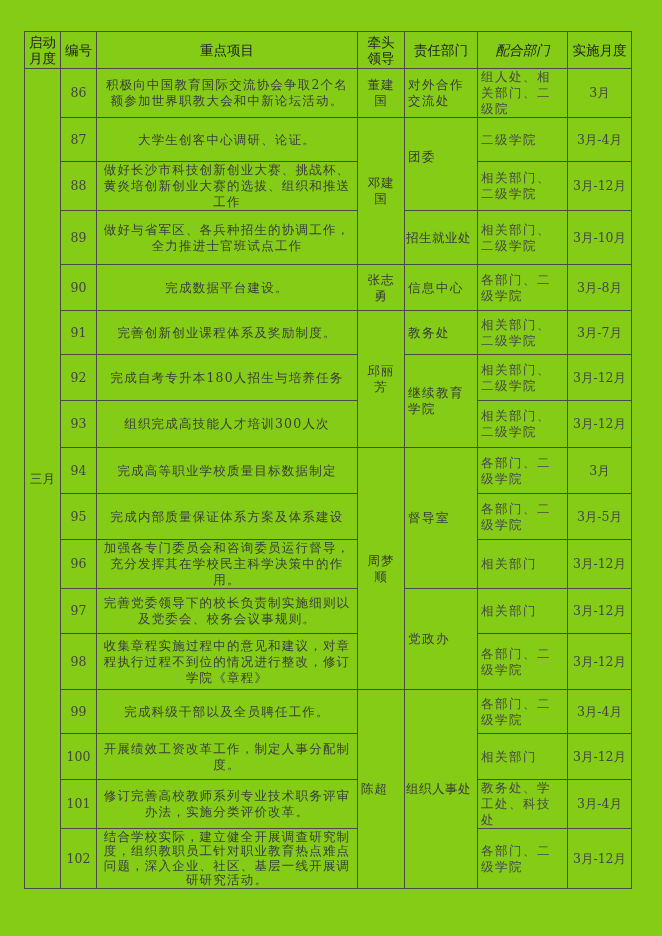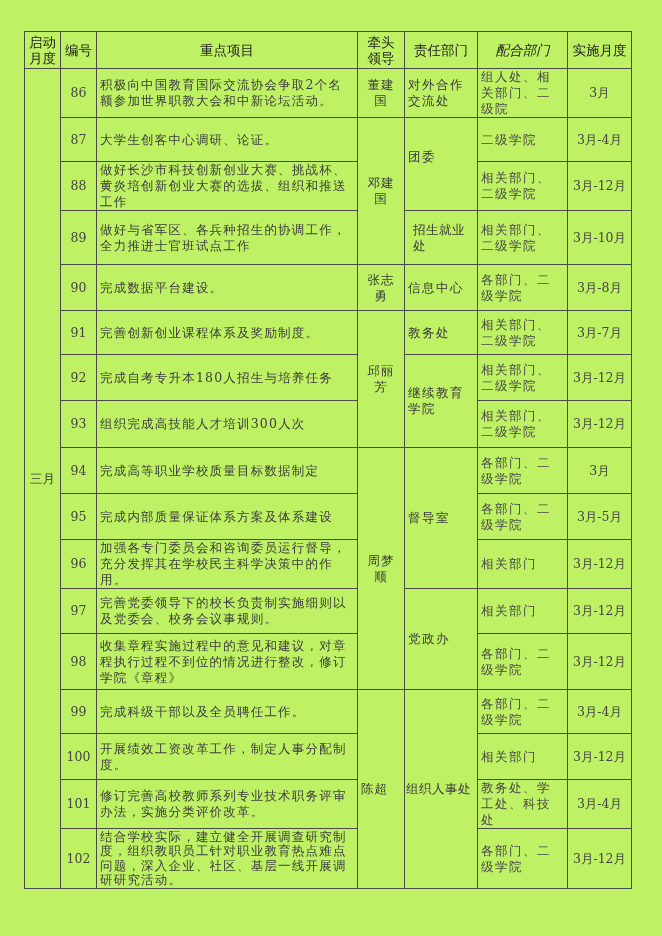--- a/index.html
+++ b/index.html
@@ -12,21 +12,21 @@
       height: 936px;
       position: relative;
       overflow: hidden;
       font-family: "DejaVu Serif", "Liberation Serif", serif;
       color: #3a3a3a;
     }
     .page {
       position: absolute;
       left: 0; top: 0;
       width: 662px; height: 936px;
-      background: #bef264;
+      background: #84cc16;
     }
     table.plan {
       position: absolute;
       left: 24px;
       top: 31px;
       width: 607px;
       border-collapse: collapse;
       table-layout: fixed;
     }
     table.plan td, table.plan th {
@@ -39,21 +39,21 @@
       overflow: hidden;
     }
     table.plan th {
       font-size: 13.5px;
       color: #222;
       text-align: center;
       line-height: 16px;
     }
     .c-month { text-align: center; }
     .c-num { text-align: center; font-size: 12px; color: #444; }
-    .c-task { text-align: left; letter-spacing: 1.2px; color: #3c3c3c; }
+    .c-task { text-align: center; letter-spacing: 1.2px; color: #3c3c3c; }
     .c-lead { text-align: center; letter-spacing: 1px; }
     .c-dept { text-align: left; letter-spacing: 1.5px; }
     .c-coop { text-align: left; letter-spacing: 1.5px; color: #484848; }
     .c-period { text-align: center; font-size: 12px; color: #444; }
     th.h-left { text-align: left; padding-left: 3px; font-style: italic; }
   </style>
 </head>
 <body>
 
 <div class="page">
@@ -102,21 +102,21 @@
     <tr style="height:46px">
       <td class="c-num">88</td>
       <td class="c-task">做好长沙市科技创新创业大赛、挑战杯、黄炎培创新创业大赛的选拔、组织和推送工作</td>
       <td class="c-coop">相关部门、二级学院</td>
       <td class="c-period">3月-12月</td>
     </tr>
 
     <tr style="height:54px">
       <td class="c-num">89</td>
       <td class="c-task">做好与省军区、各兵种招生的协调工作，全力推进士官班试点工作</td>
-      <td class="c-dept" style="letter-spacing:0.5px;padding:0 8px">招生就业处</td>
+      <td class="c-dept" style="letter-spacing:0.5px;padding:0 1px">招生就业处</td>
       <td class="c-coop">相关部门、二级学院</td>
       <td class="c-period">3月-10月</td>
     </tr>
 
     <tr style="height:46px">
       <td class="c-num">90</td>
       <td class="c-task">完成数据平台建设。</td>
       <td class="c-lead">张志勇</td>
       <td class="c-dept">信息中心</td>
       <td class="c-coop">各部门、二级学院</td>

